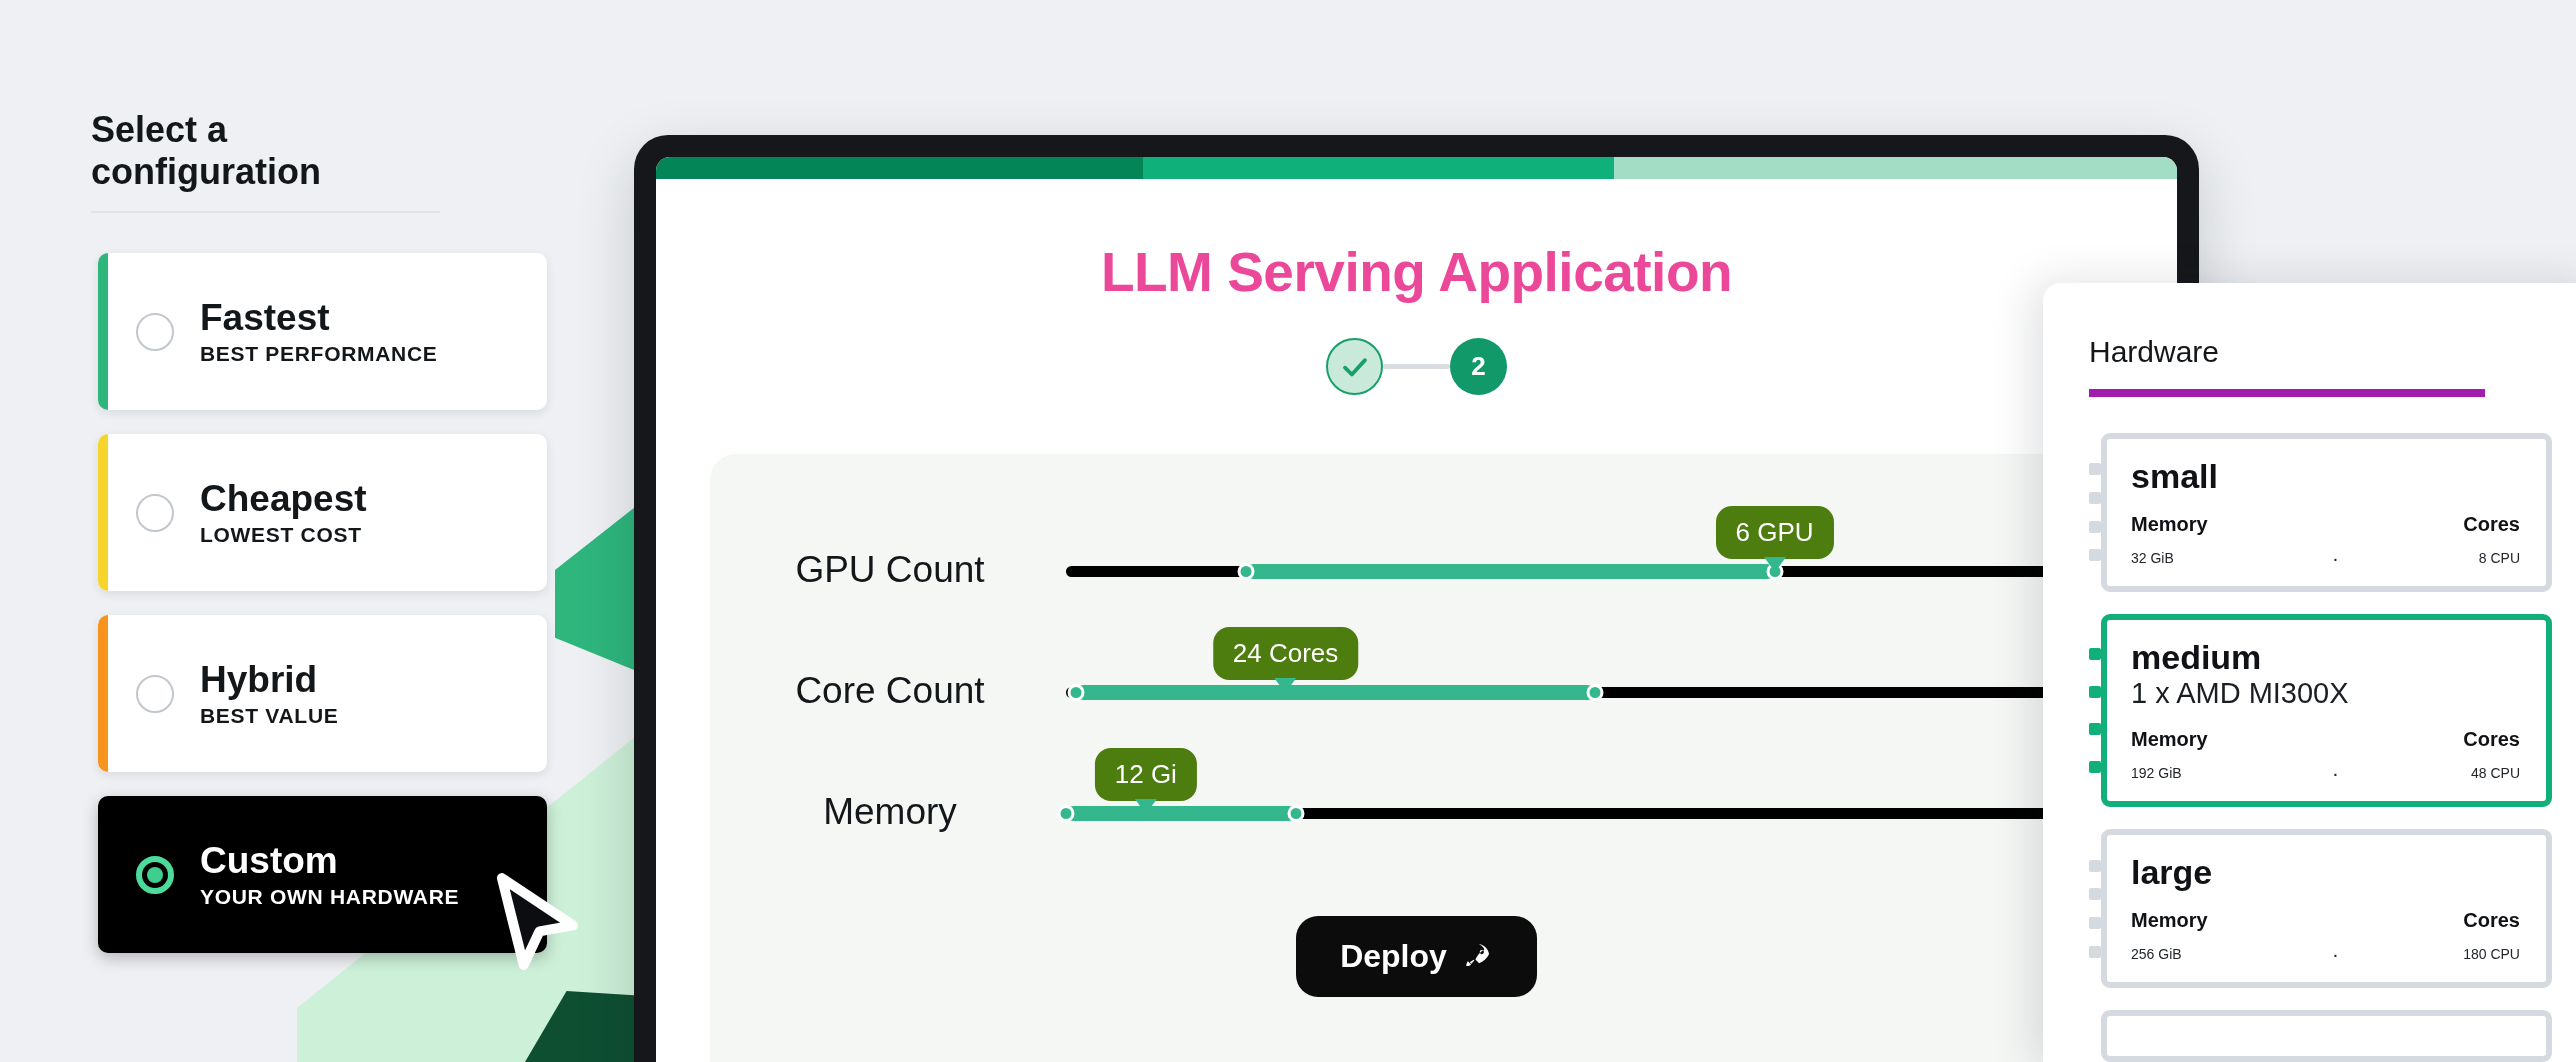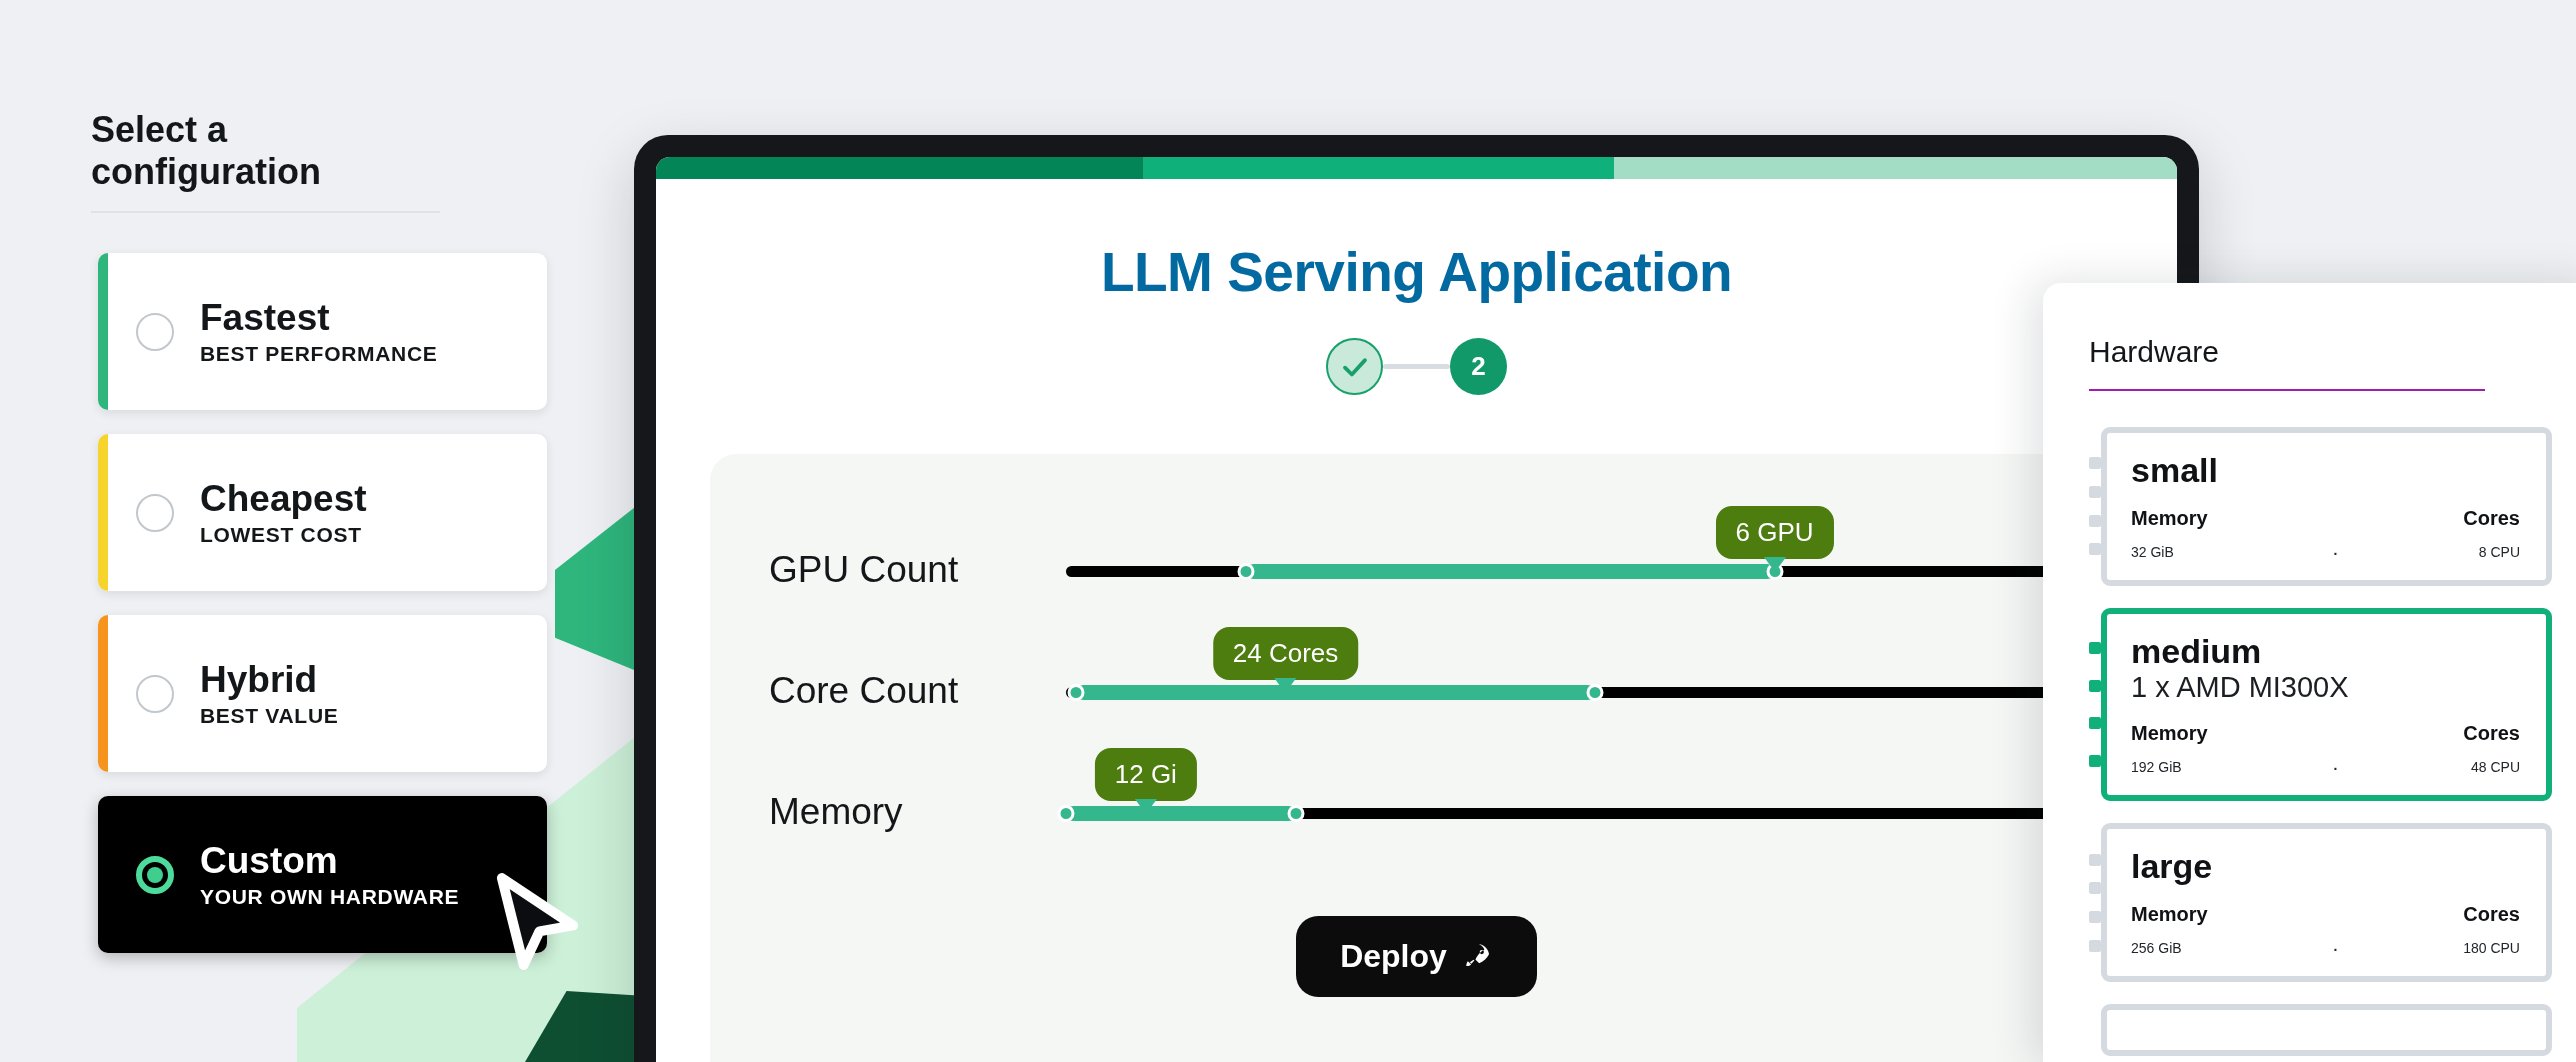--- a/index.html
+++ b/index.html
@@ -48,21 +48,21 @@
   #progress-strip { display: flex; width: 100%; height: 22px; }
   .progress-seg { height: 100%; }
   #seg-1 { flex: 0 0 32%; }
   #seg-2 { flex: 0 0 31%; }
   #seg-3 { flex: 1 1 auto; }
 
   #app-title {
     text-align: center;
     font-size: 55px;
     font-weight: 700;
-    color: #0369a1;
+    color: #ec4899;
     letter-spacing: -0.5px;
     margin-top: 61px;
   }
 
   
   #steps {
     display: flex; align-items: center; justify-content: center;
     gap: 0; margin-top: 34px;
   }
   .step-circle {
@@ -83,21 +83,21 @@
     padding: 55px 59px 0 59px;
   }
   .slider-row {
     display: flex; align-items: center;
     height: 121px;
     position: relative;
   }
   .slider-label {
     width: 297px; flex: 0 0 297px;
     font-size: 37px; font-weight: 400; color: #14171a;
-    text-align: left; padding-right: 55px;
+    text-align: center; padding-right: 55px;
   }
   .slider-track-wrap { position: relative; flex: 1 1 auto; height: 59px; }
   .slider-base {
     position: absolute; left: 0; right: 0; top: 26px;
     height: 11px; background: #000000; border-radius: 6px;
   }
   .slider-fill {
     position: absolute; top: 24px; height: 15px;
     background: #35b78d; border-radius: 8px;
   }
@@ -183,21 +183,21 @@
   #hardware-panel {
     position: absolute; left: 2043px; top: 283px;
     width: 555px; height: 783px;
     background: #ffffff;
     border-radius: 18px 0 0 0;
     box-shadow: -10px 0 44px rgba(25,35,50,.14);
     padding: 52px 46px 0 46px;
   }
   #hardware-heading {
     font-size: 30px; font-weight: 400; color: #14171a;
-    padding-bottom: 20px; border-bottom: 2px solid #a21caf;
+    padding-bottom: 20px; border-bottom: 8px solid #a21caf;
     width: 396px;
   }
   #hardware-list { margin-top: 36px; display: flex; flex-direction: column; gap: 22px; }
   .chip {
     position: relative;
     margin-left: 12px;
     background: #ffffff;
     border: 6px solid #d5dae0;
     border-radius: 9px;
     padding: 20px 26px 20px 24px;

